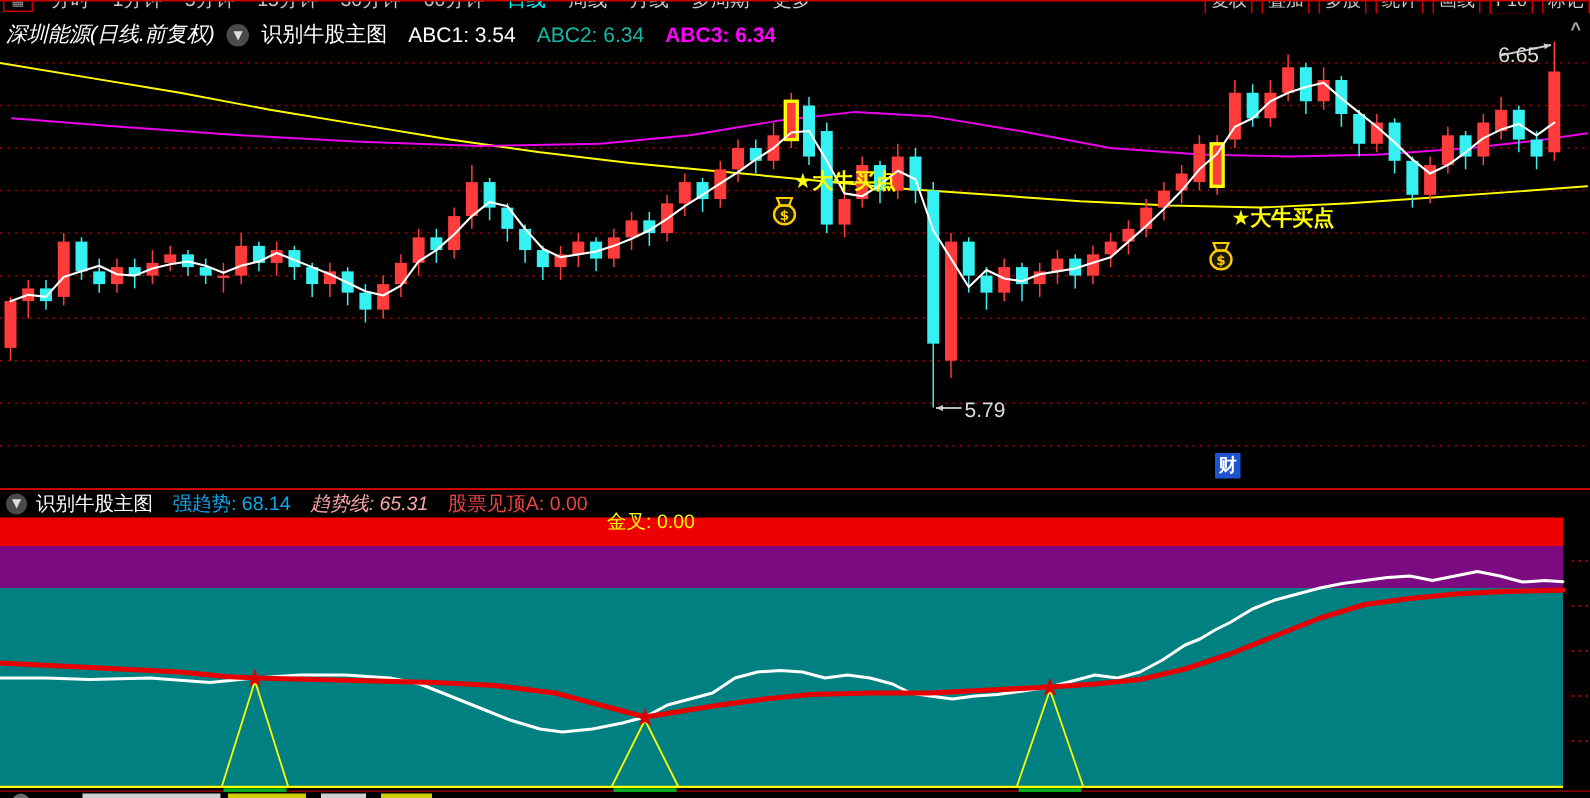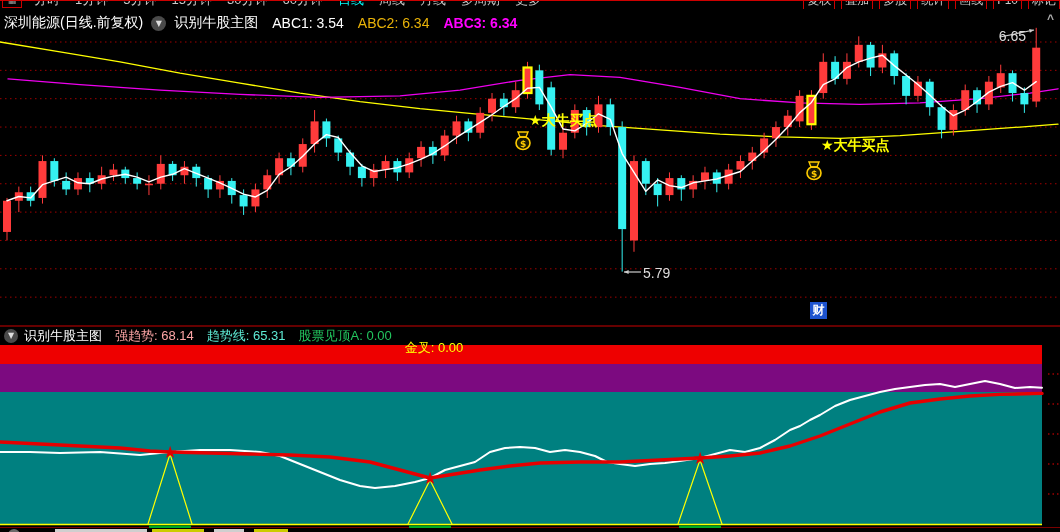--- a/index.html
+++ b/index.html
@@ -12,21 +12,21 @@
                display:flex;align-items:center;white-space:nowrap;}
   .tb-appicon{width:18px;height:14px;border:1px solid #c00;margin:0 12px 0 2px;flex:none;
               color:#999;font-size:9px;line-height:14px;text-align:center;}
   .tb-item{color:#c9c9c9;font-size:13px;margin-right:15px;cursor:default;}
   .tb-item.active{color:#00ffff;}
   .tb-spacer{flex:1;}
   .tb-btn{color:#c9c9c9;font-size:12px;border:1px solid #c00;padding:2px 3px;margin-left:6px;}
   
   .hdr{position:absolute;top:10px;left:0;width:1060px;height:26px;display:flex;
        align-items:center;font-size:14px;color:#fff;white-space:nowrap;}
-  .hdr .t{margin-left:4px;}
+  .hdr .t{margin-left:4px;font-style:italic;}
   .circle-chevron{display:inline-block;width:15px;height:15px;border-radius:50%;
        background:#4a4a4a;color:#ddd;font-size:8px;line-height:15px;text-align:center;
        margin:0 8px;flex:none;font-family:"DejaVu Sans",sans-serif;}
   .hdr .seg{margin-right:14px;}
   .caret{position:absolute;right:6px;top:2px;color:#aaa;font-size:12px;font-weight:bold;}
   
   .subhdr{position:absolute;top:327px;left:0;width:1060px;height:18px;display:flex;
           align-items:center;font-size:13px;white-space:nowrap;color:#fff;}
   .subhdr .circle-chevron{margin:0 6px 0 4px;width:14px;height:14px;line-height:14px;}
   .subhdr .seg{margin-right:13px;}
@@ -300,31 +300,31 @@
         <span class="tb-btn">F10</span>
         <span class="tb-btn">标记</span>
     </div>
   </div>
 
   <div class="hdr">
     <span class="t">深圳能源(日线.前复权)</span>
     <span class="circle-chevron">▼</span>
     <span class="seg">识别牛股主图</span>
     <span class="seg" style="color: rgb(255, 255, 255);">ABC1: 3.54</span>
-      <span class="seg" style="color: #eab308;">ABC2: 6.34</span>
+      <span class="seg" style="color: #14b8a6;">ABC2: 6.34</span>
       <span class="seg" style="color: rgb(255, 0, 255); font-weight: bold;">ABC3: 6.34</span>
     <span class="caret">^</span>
   </div>
 
   <div class="subhdr">
     <span class="circle-chevron">▼</span>
     <span class="seg">识别牛股主图</span>
-    <span class="seg" style="color: #fca5a5; text-align: right;">强趋势: 68.14</span>
-      <span class="seg" style="color: #5eead4;">趋势线: 65.31</span>
-      <span class="seg" style="color: #22c55e;">股票见顶A: 0.00</span>
+    <span class="seg" style="color: #0ea5e9; text-align: right;">强趋势: 68.14</span>
+      <span class="seg" style="color: #fca5a5; font-style: italic;">趋势线: 65.31</span>
+      <span class="seg" style="color: #ef4444;">股票见顶A: 0.00</span>
       <span class="seg" style="color: rgb(255, 255, 0); margin-top: 24px;">金叉: 0.00</span>
   </div>
 
   <div class="cai-badge">财</div>
 
   <div class="bottom-strip">
     <div class="bs-icon"></div>
     <div class="bs-dash" style="left:55px;width:92px;background:#cfcfcf;"></div>
     <div class="bs-dash" style="left:152px;width:52px;background:#cccc00;"></div>
     <div class="bs-dash" style="left:214px;width:30px;background:#cfcfcf;"></div>

